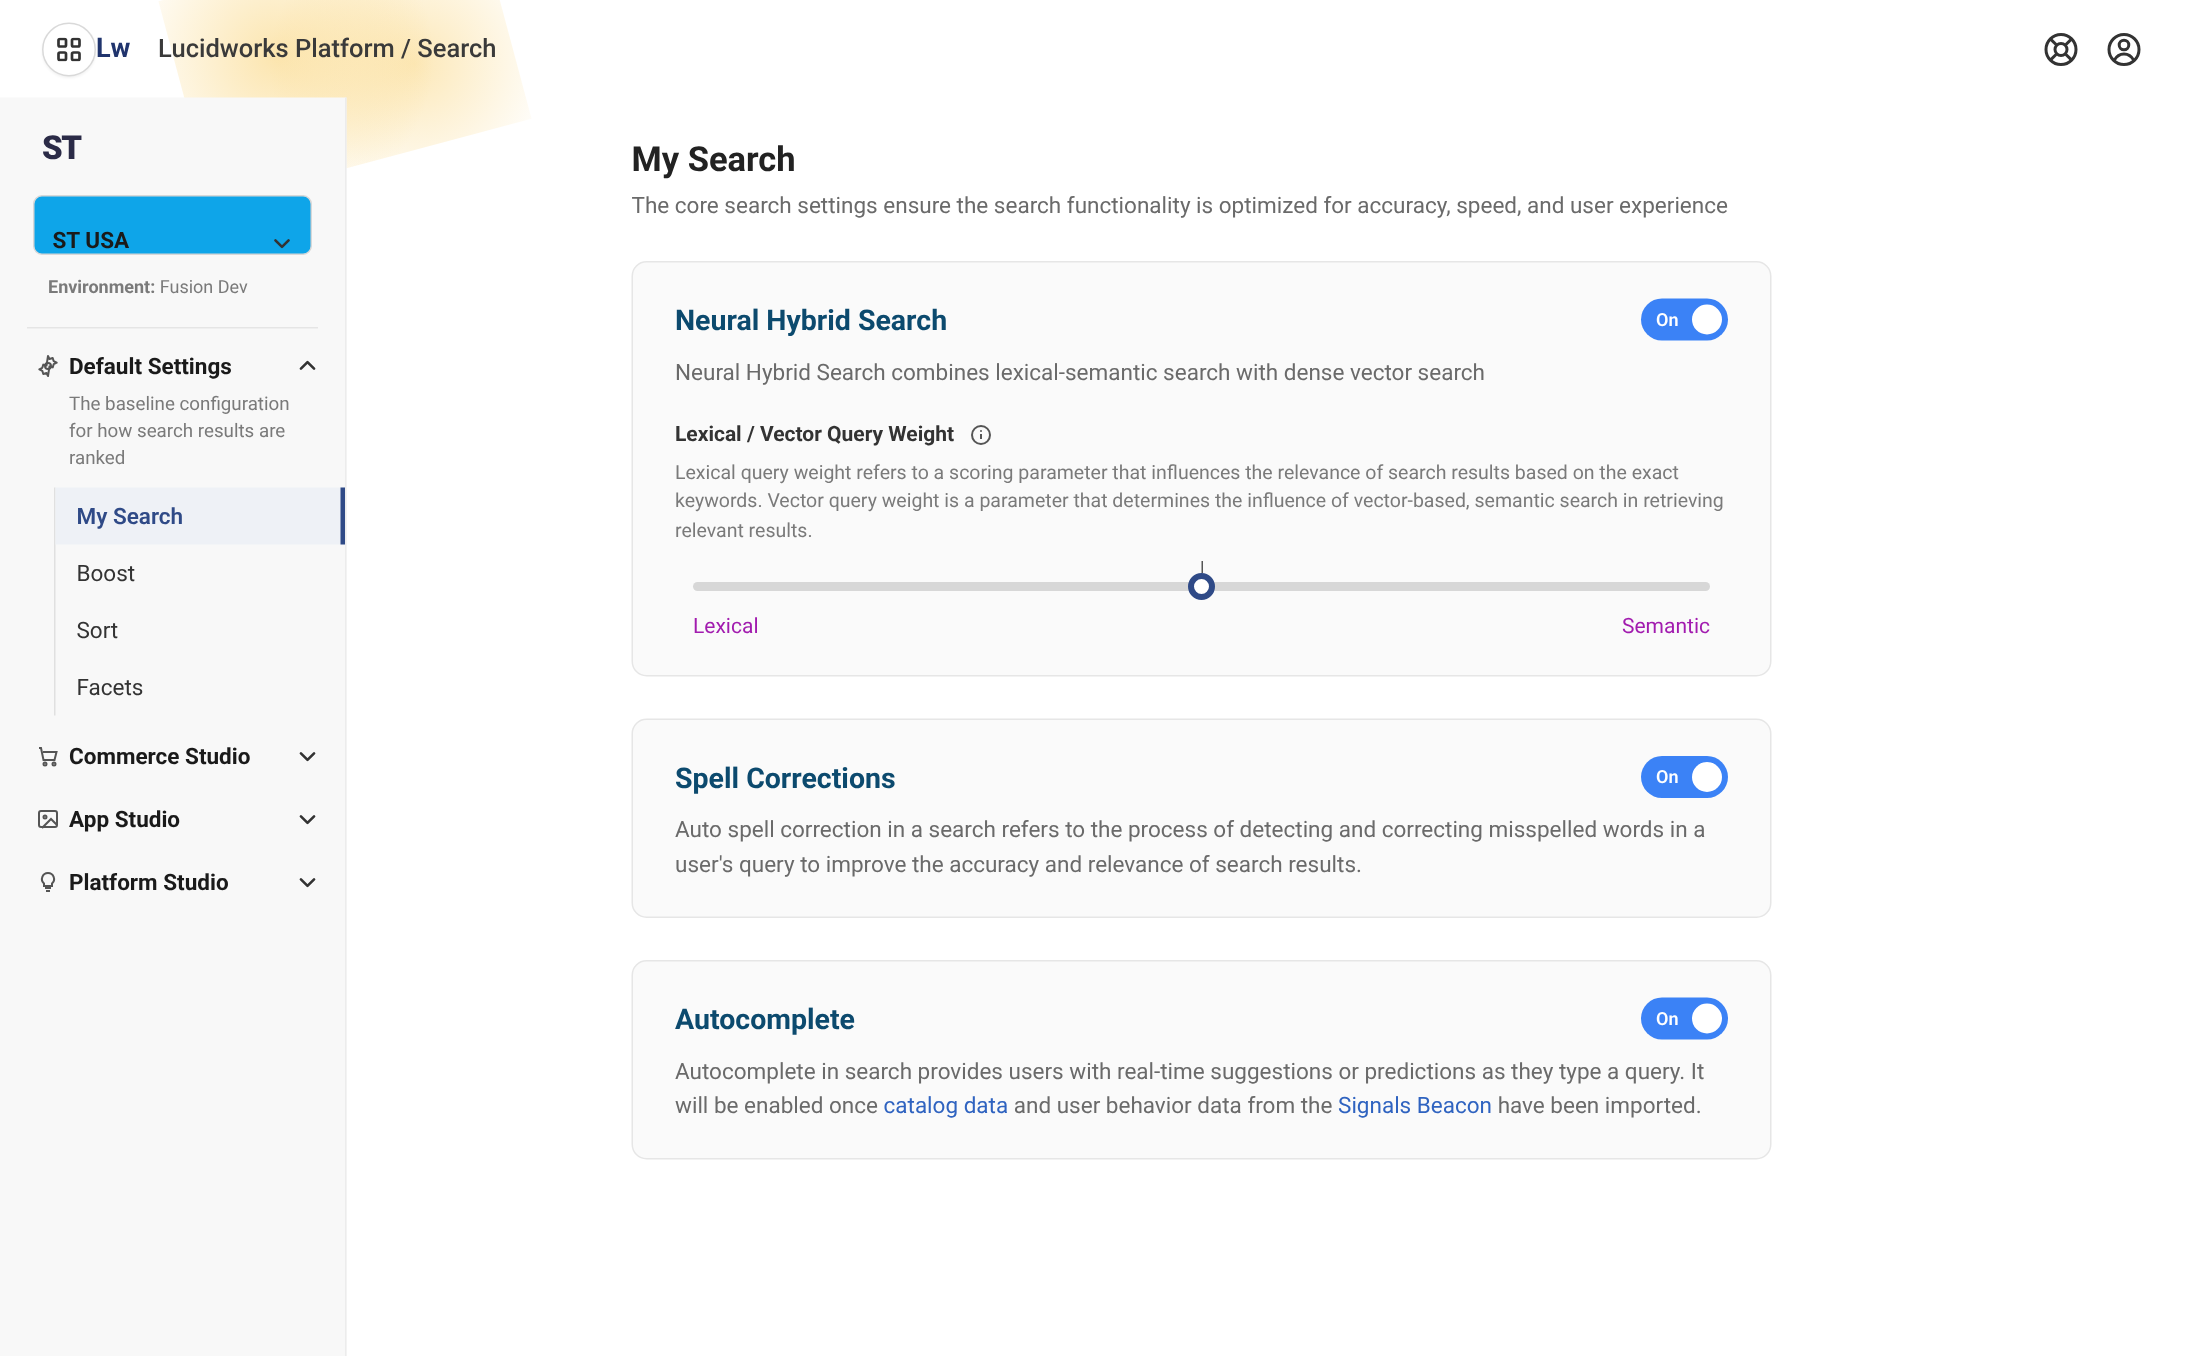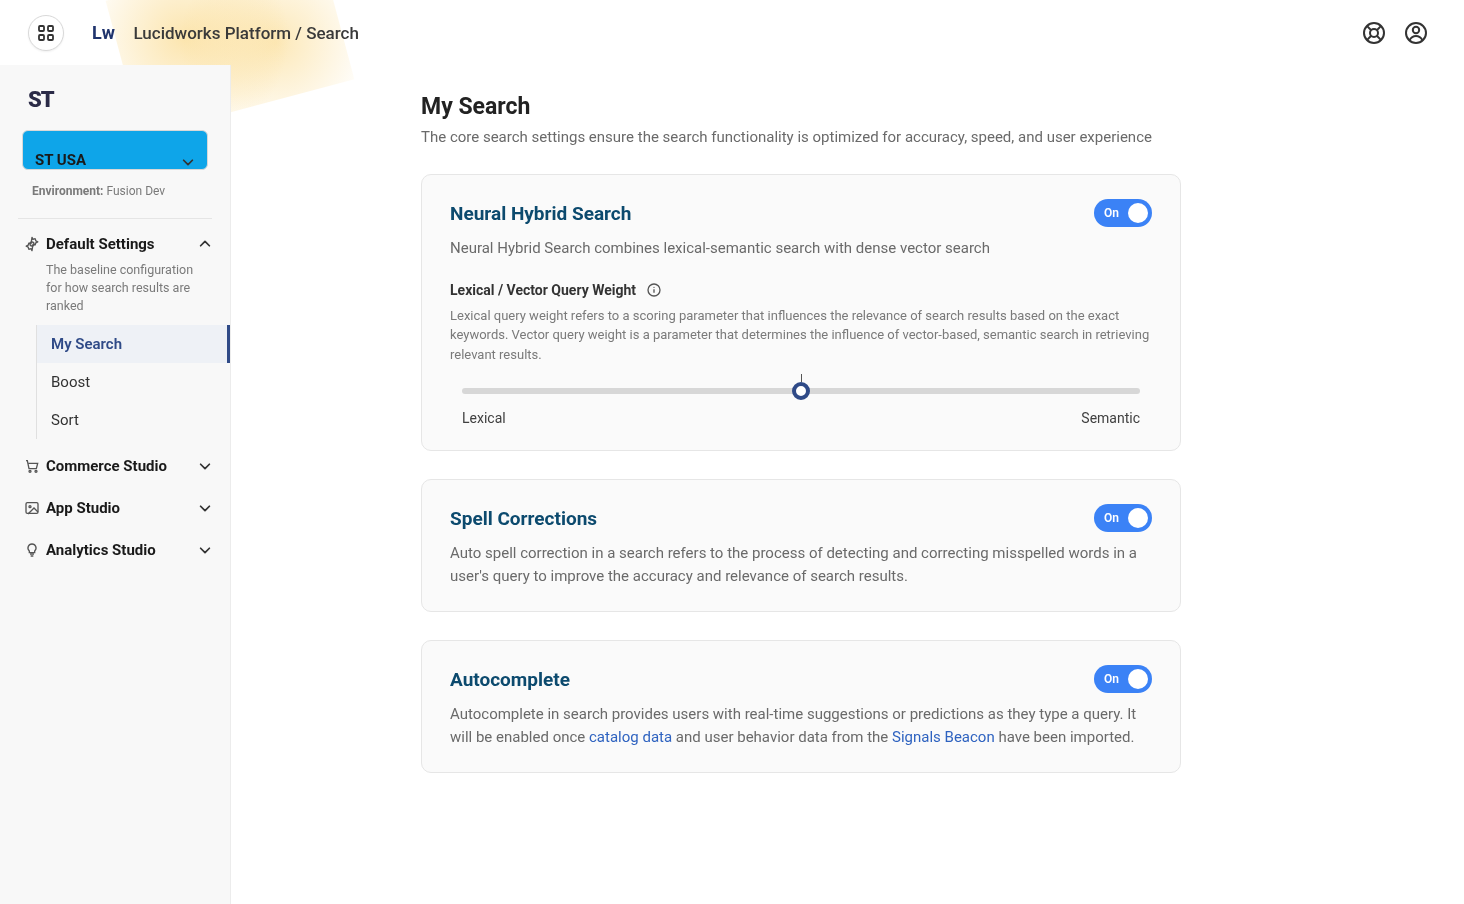--- a/index.html
+++ b/index.html
@@ -43,21 +43,20 @@
   border-radius: 50%;
   border: 1px solid #d9d9d9;
   background: #fff;
   display: flex;
   align-items: center;
   justify-content: center;
   box-shadow: 0 1px 2px rgba(0,0,0,0.06);
   cursor: pointer;
 }
 .logo {
-  margin-left: 28px;
   font-weight: 700;
   font-size: 18px;
   color: #20346d;
   letter-spacing: 0.5px;
 }
 .breadcrumb {
   margin-left: 18px;
   font-size: 17px;
   color: #3a3a3a;
   font-weight: 500;
@@ -296,21 +295,21 @@
   height: 18px;
   border-radius: 50%;
   background: #fff;
   border: 4px solid #2f4a87;
 }
 .slider-labels {
   display: flex;
   justify-content: space-between;
   margin-top: 16px;
   font-size: 14px;
-  color: #404040;
+  color: #a21caf;
 }
 
 svg { display: block; }
 </style>
 </head>
 <body>
 
 <div class="bg-swoosh"></div>
 
 <div class="topbar">
@@ -384,20 +383,21 @@
           <svg width="14" height="14" viewBox="0 0 16 16">
               <path d="M3 10l5-5 5 5" fill="none" stroke="#333" stroke-width="2" stroke-linecap="round" stroke-linejoin="round"></path>
             </svg>
         </span>
       </div>
       <div class="nav-desc">The baseline configuration for how search results are ranked</div>
       <div class="subnav">
         <div class="sub-item active">My Search</div>
         <div class="sub-item">Boost</div>
         <div class="sub-item">Sort</div>
+        <div class="sub-item">Facets</div>
       </div>
     </div>
 
     <div class="nav-closed">
       <span class="icon-slot">
         <svg width="16" height="16" viewBox="0 0 24 24" fill="none" stroke="#555" stroke-width="2">
             <circle cx="9" cy="20" r="1.5"></circle>
             <circle cx="18" cy="20" r="1.5"></circle>
             <path d="M3 4h2l2.5 12h11l2-8H7"></path>
           </svg>
@@ -426,21 +426,21 @@
         </span>
     </div>
 
     <div class="nav-closed">
       <span class="icon-slot">
         <svg width="16" height="16" viewBox="0 0 24 24" fill="none" stroke="#555" stroke-width="2">
             <path d="M9 18h6M10 21h4"></path>
             <path d="M12 3a6 6 0 0 0-4 10.5V16h8v-2.5A6 6 0 0 0 12 3z"></path>
           </svg>
       </span>
-      <span class="label">Analytics Studio</span>
+      <span class="label">Platform Studio</span>
       <span>
           <svg width="14" height="14" viewBox="0 0 16 16">
             <path d="M3 6l5 5 5-5" fill="none" stroke="#333" stroke-width="2" stroke-linecap="round" stroke-linejoin="round"></path>
           </svg>
         </span>
     </div>
   </div>
 
   <div class="main">
     <div class="page-title">My Search</div>

